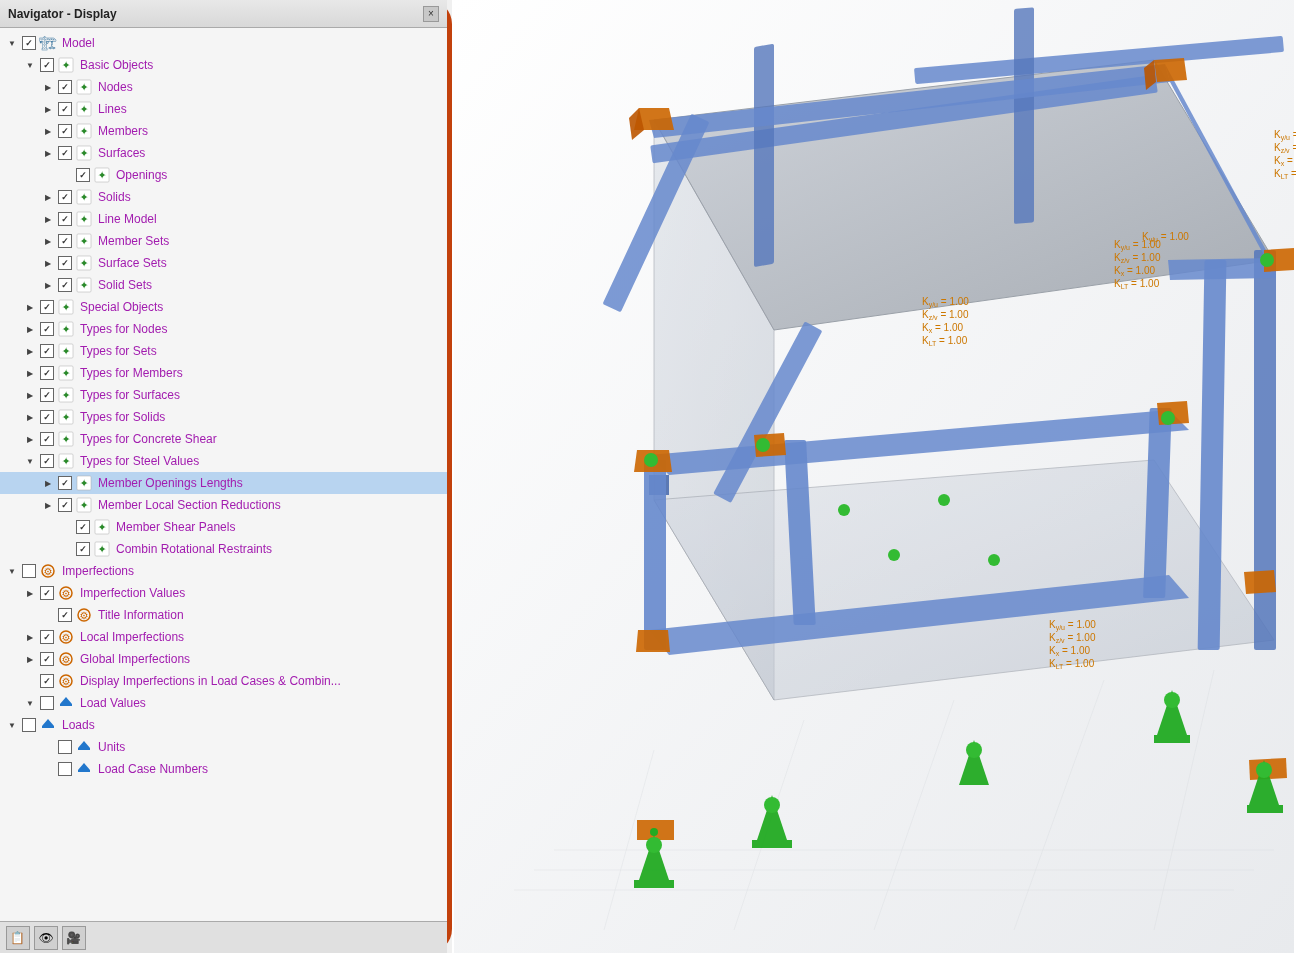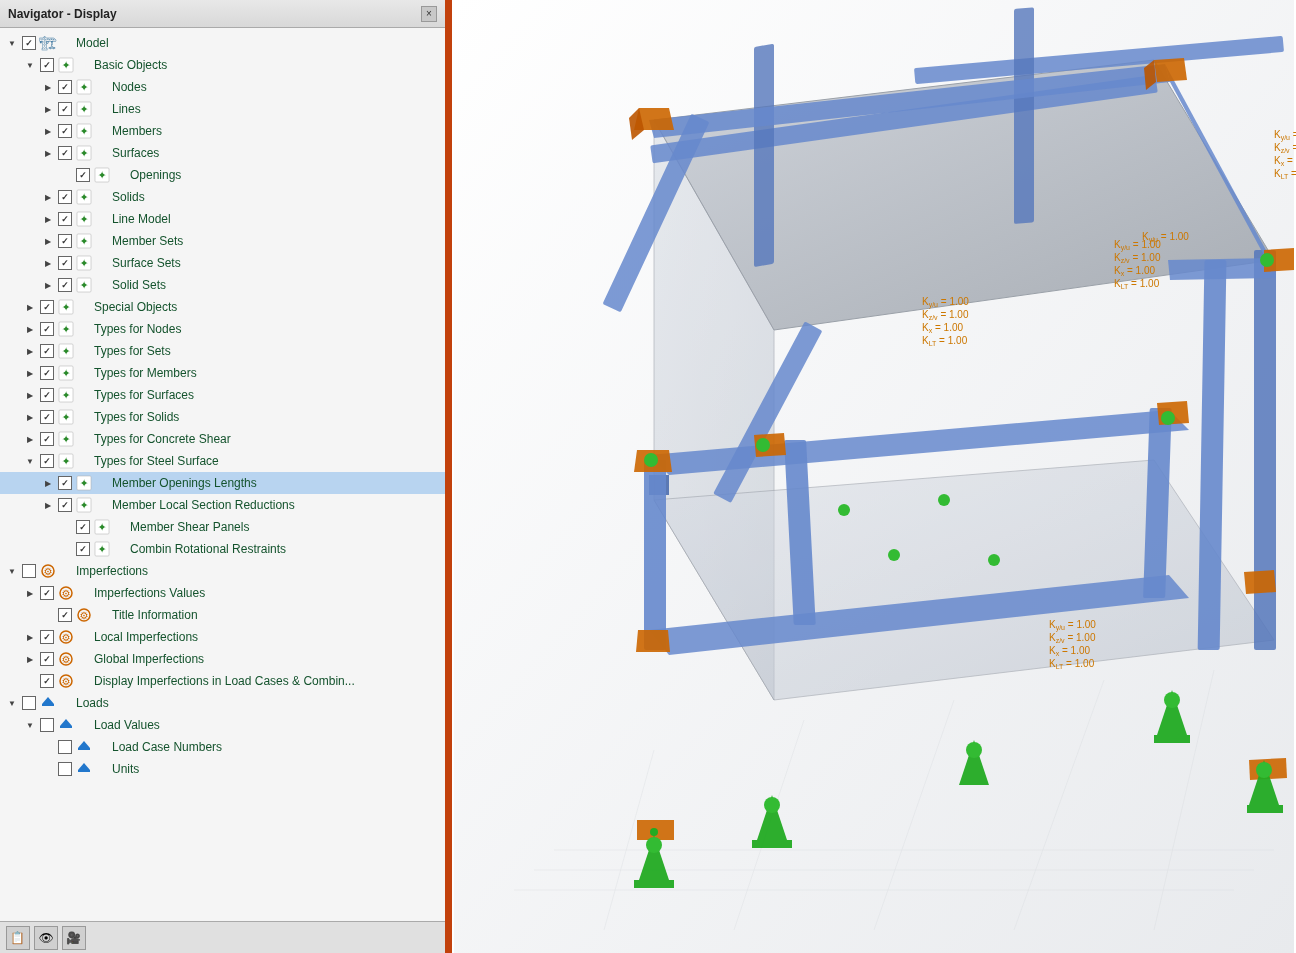--- a/index.html
+++ b/index.html
@@ -4,23 +4,24 @@
   <style>
     * { box-sizing: border-box; margin: 0; padding: 0; }
     body { font-family: 'Segoe UI', Tahoma, Geneva, Verdana, sans-serif; font-size: 12px; background: #f0f0f0; display: flex; width: 1296px; height: 953px; overflow: hidden; }
 
     
     .navigator-panel {
       width: 452px;
       min-width: 452px;
       height: 953px;
       background: #f5f5f5;
-      border-right: 7px solid #c2410c;
+      border-right: 5px solid #c2410c;
       display: flex;
       flex-direction: column;
+      border-radius: 24px;
     }
 
     .navigator-header {
       background: linear-gradient(to bottom, #e8e8e8, #d8d8d8);
       border-bottom: 1px solid #aaa;
       padding: 4px 8px;
       display: flex;
       align-items: center;
       justify-content: space-between;
       height: 28px;
@@ -120,22 +121,22 @@
       height: 16px;
       display: inline-flex;
       align-items: center;
       justify-content: center;
       margin: 0 2px;
       flex-shrink: 0;
     }
 
     .item-label {
       font-size: 12px;
-      color: #14532d;
-      margin-left: 18px;
+      color: #a21caf;
+      margin-left: 4px;
     }
 
     
     .navigator-toolbar {
       height: 32px;
       background: #e0e0e0;
       border-top: 1px solid #aaa;
       display: flex;
       align-items: center;
       padding: 0 6px;
@@ -415,21 +416,21 @@
       <div class="tree-item">
       <span class="indent" style="width:22px; display:inline-block;"></span>
       <span class="expand-arrow expanded"></span>
       <span class="checkbox checked"></span>
       <span class="node-icon">
           <svg width="16" height="16" viewBox="0 0 16 16">
             <rect x="1" y="1" width="14" height="14" fill="white" stroke="#aaa" stroke-width="0.5" rx="1"></rect>
             <text x="8" y="12" text-anchor="middle" font-size="11" fill="#2a8a2a">✦</text>
           </svg>
         </span>
-      <span class="item-label">Types for Steel Surface</span>
+      <span class="item-label">Types for Steel Values</span>
     </div>
       <div class="tree-item selected">
       <span class="indent" style="width:40px; display:inline-block;"></span>
       <span class="expand-arrow collapsed"></span>
       <span class="checkbox checked"></span>
       <span class="node-icon">
           <svg width="16" height="16" viewBox="0 0 16 16">
             <rect x="1" y="1" width="14" height="14" fill="white" stroke="#aaa" stroke-width="0.5" rx="1"></rect>
             <text x="8" y="12" text-anchor="middle" font-size="11" fill="#2a8a2a">✦</text>
           </svg>
@@ -487,21 +488,21 @@
       <div class="tree-item">
       <span class="indent" style="width:22px; display:inline-block;"></span>
       <span class="expand-arrow collapsed"></span>
       <span class="checkbox checked"></span>
       <span class="node-icon">
           <svg width="16" height="16" viewBox="0 0 16 16">
             <circle cx="8" cy="8" r="6" fill="none" stroke="#cc6600" stroke-width="1.5"></circle>
             <text x="8" y="12" text-anchor="middle" font-size="10" fill="#cc6600">⚙</text>
           </svg>
         </span>
-      <span class="item-label">Imperfections Values</span>
+      <span class="item-label">Imperfection Values</span>
     </div>
       <div class="tree-item">
       <span class="indent" style="width:40px; display:inline-block;"></span>
       <span class="expand-arrow leaf"></span>
       <span class="checkbox checked"></span>
       <span class="node-icon">
           <svg width="16" height="16" viewBox="0 0 16 16">
             <circle cx="8" cy="8" r="6" fill="none" stroke="#cc6600" stroke-width="1.5"></circle>
             <text x="8" y="12" text-anchor="middle" font-size="10" fill="#cc6600">⚙</text>
           </svg>
@@ -536,68 +537,68 @@
       <span class="indent" style="width:22px; display:inline-block;"></span>
       <span class="expand-arrow leaf"></span>
       <span class="checkbox checked"></span>
       <span class="node-icon">
           <svg width="16" height="16" viewBox="0 0 16 16">
             <circle cx="8" cy="8" r="6" fill="none" stroke="#cc6600" stroke-width="1.5"></circle>
             <text x="8" y="12" text-anchor="middle" font-size="10" fill="#cc6600">⚙</text>
           </svg>
         </span>
       <span class="item-label">Display Imperfections in Load Cases &amp; Combin...</span>
+    </div>
+      <div class="tree-item">
+      <span class="indent" style="width:22px; display:inline-block;"></span>
+      <span class="expand-arrow expanded"></span>
+      <span class="checkbox unchecked"></span>
+      <span class="node-icon">
+          <svg width="16" height="16" viewBox="0 0 16 16">
+            <rect x="2" y="9" width="12" height="2" fill="#2277cc"></rect>
+            <polygon points="8,2 14,9 2,9" fill="#2277cc"></polygon>
+          </svg>
+        </span>
+      <span class="item-label">Load Values</span>
     </div>
       <div class="tree-item">
       <span class="indent" style="width:4px; display:inline-block;"></span>
       <span class="expand-arrow expanded"></span>
       <span class="checkbox unchecked"></span>
       <span class="node-icon">
           <svg width="16" height="16" viewBox="0 0 16 16">
             <rect x="2" y="9" width="12" height="2" fill="#2277cc"></rect>
             <polygon points="8,2 14,9 2,9" fill="#2277cc"></polygon>
           </svg>
         </span>
       <span class="item-label">Loads</span>
     </div>
       <div class="tree-item">
-      <span class="indent" style="width:22px; display:inline-block;"></span>
-      <span class="expand-arrow expanded"></span>
+      <span class="indent" style="width:40px; display:inline-block;"></span>
+      <span class="expand-arrow leaf"></span>
       <span class="checkbox unchecked"></span>
       <span class="node-icon">
           <svg width="16" height="16" viewBox="0 0 16 16">
             <rect x="2" y="9" width="12" height="2" fill="#2277cc"></rect>
             <polygon points="8,2 14,9 2,9" fill="#2277cc"></polygon>
           </svg>
         </span>
-      <span class="item-label">Load Values</span>
+      <span class="item-label">Units</span>
     </div>
       <div class="tree-item">
       <span class="indent" style="width:40px; display:inline-block;"></span>
       <span class="expand-arrow leaf"></span>
       <span class="checkbox unchecked"></span>
       <span class="node-icon">
           <svg width="16" height="16" viewBox="0 0 16 16">
             <rect x="2" y="9" width="12" height="2" fill="#2277cc"></rect>
             <polygon points="8,2 14,9 2,9" fill="#2277cc"></polygon>
           </svg>
         </span>
       <span class="item-label">Load Case Numbers</span>
-    </div>
-      <div class="tree-item">
-      <span class="indent" style="width:40px; display:inline-block;"></span>
-      <span class="expand-arrow leaf"></span>
-      <span class="checkbox unchecked"></span>
-      <span class="node-icon">
-          <svg width="16" height="16" viewBox="0 0 16 16">
-            <rect x="2" y="9" width="12" height="2" fill="#2277cc"></rect>
-            <polygon points="8,2 14,9 2,9" fill="#2277cc"></polygon>
-          </svg>
-        </span>
-      <span class="item-label">Units</span>
     </div>
     </div>
 
   <div class="navigator-toolbar">
     <div class="toolbar-btn">📋</div>
     <div class="toolbar-btn">👁</div>
     <div class="toolbar-btn">🎥</div>
   </div>
 </div>
 

